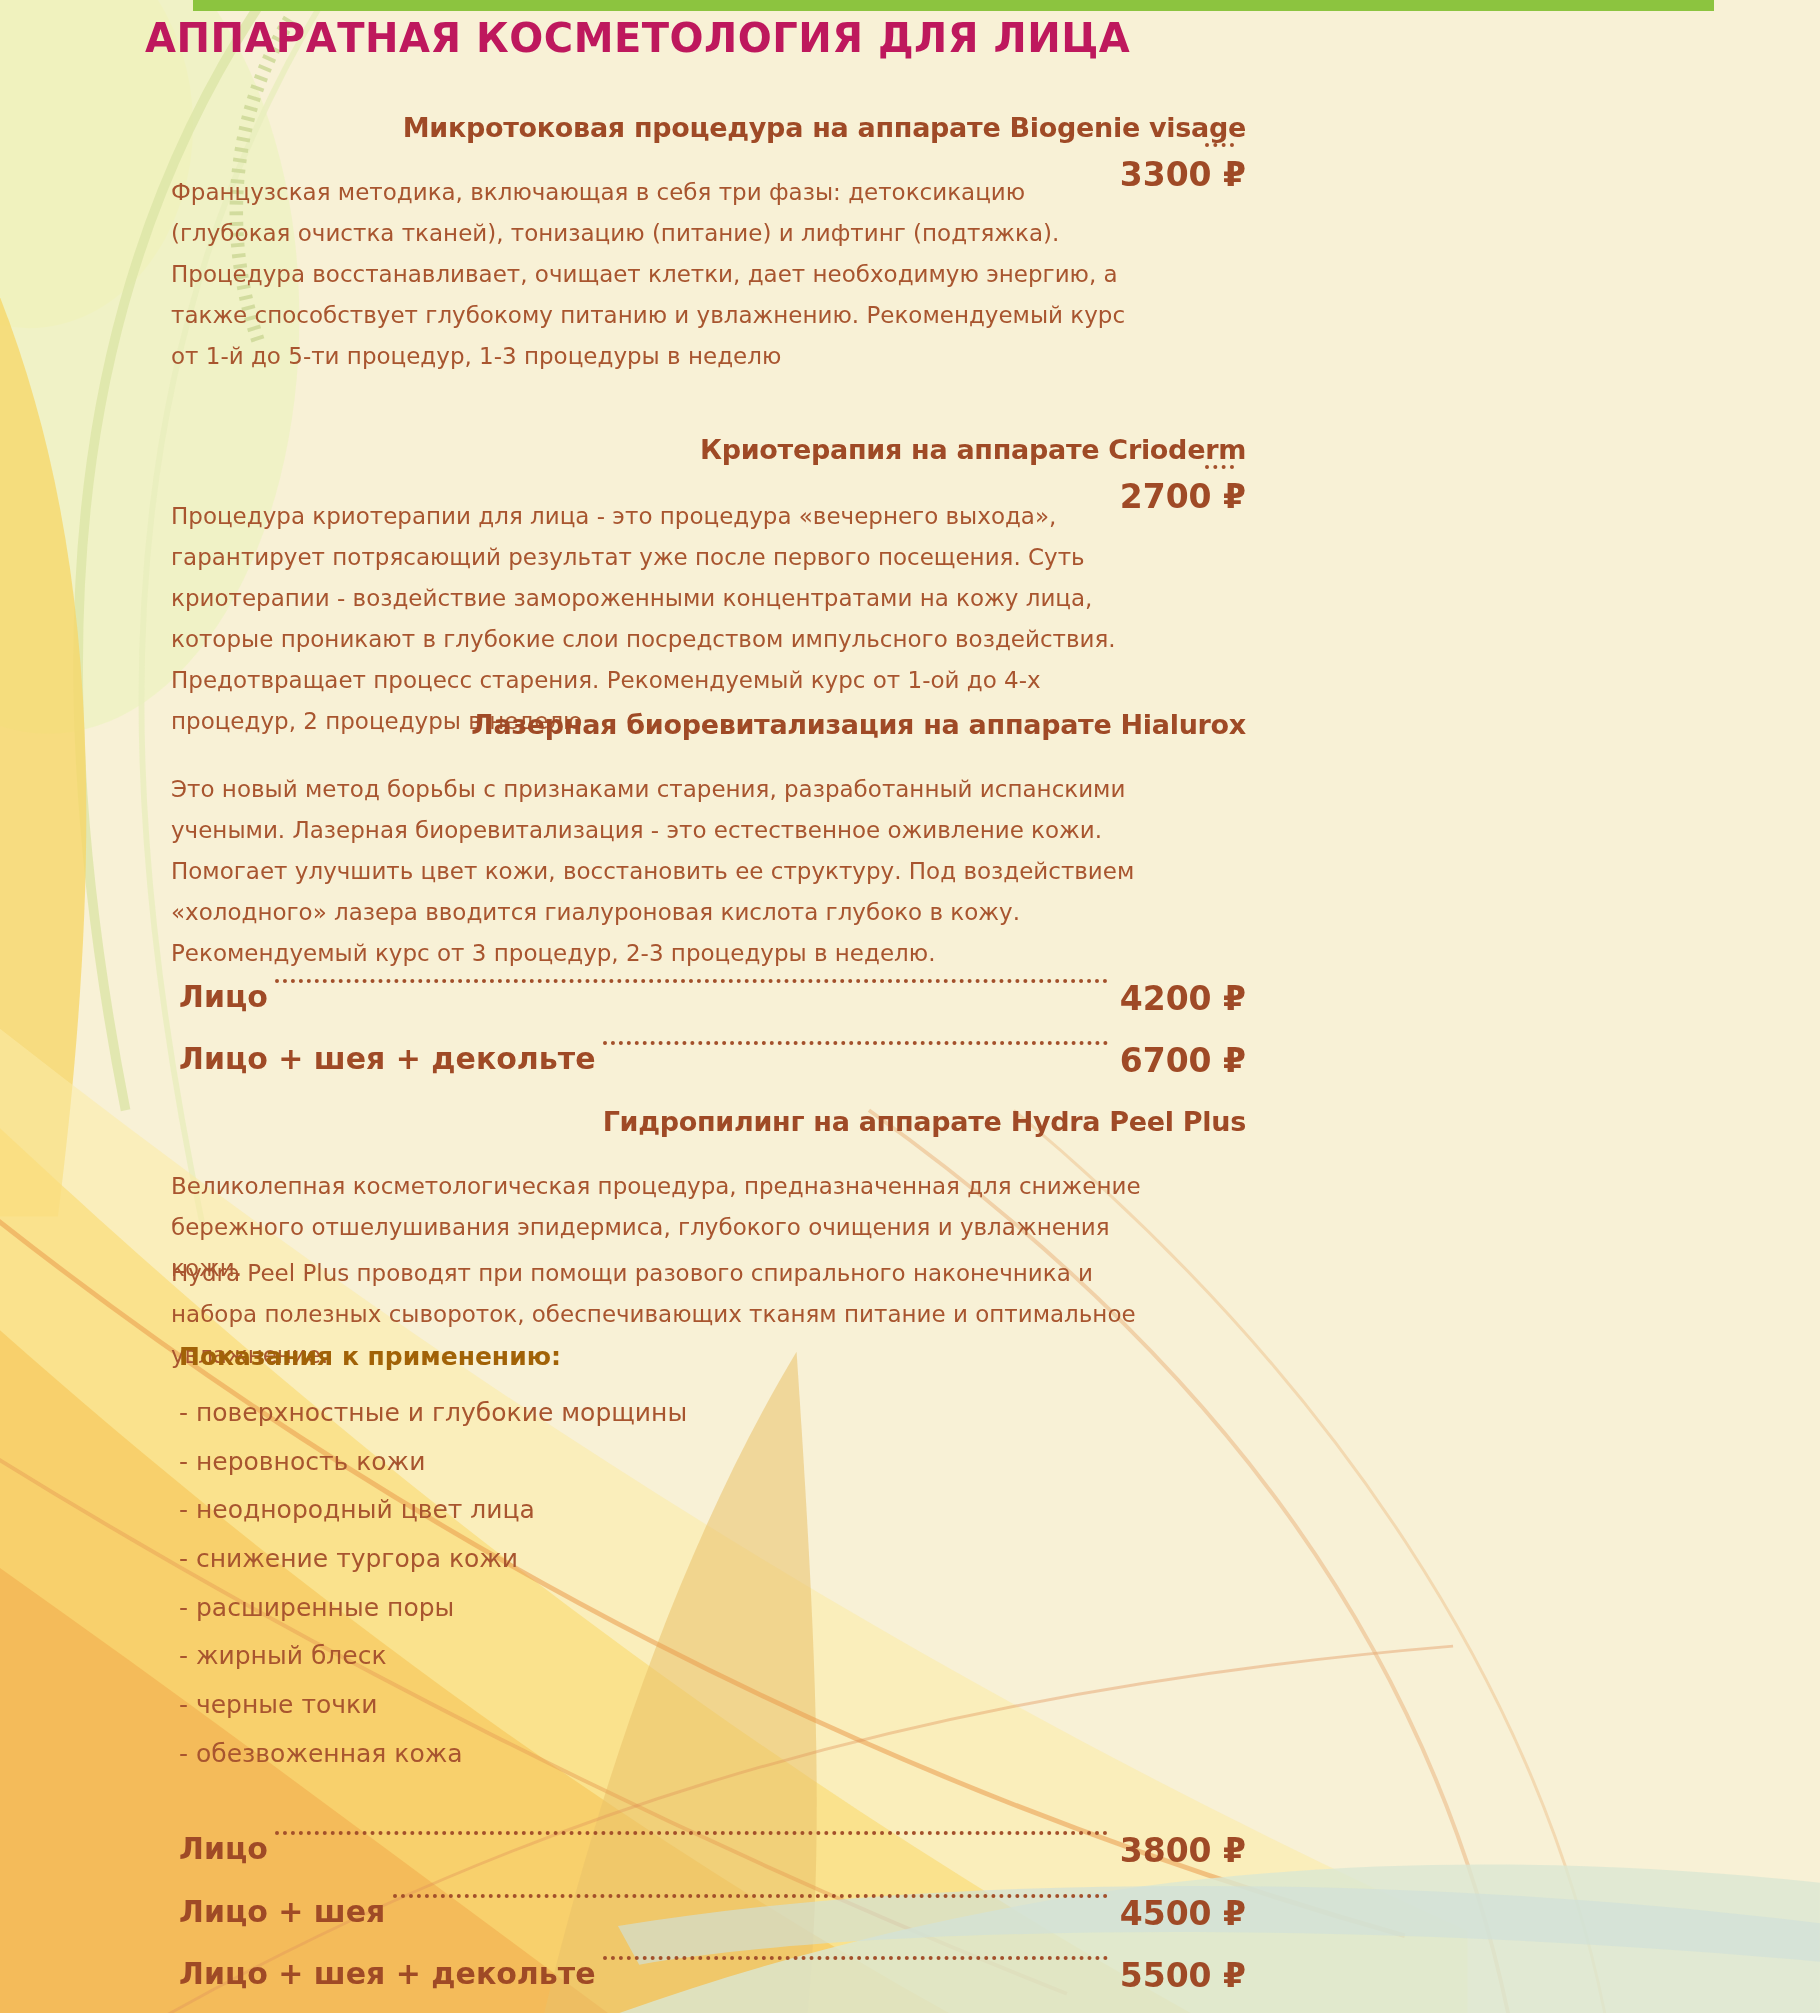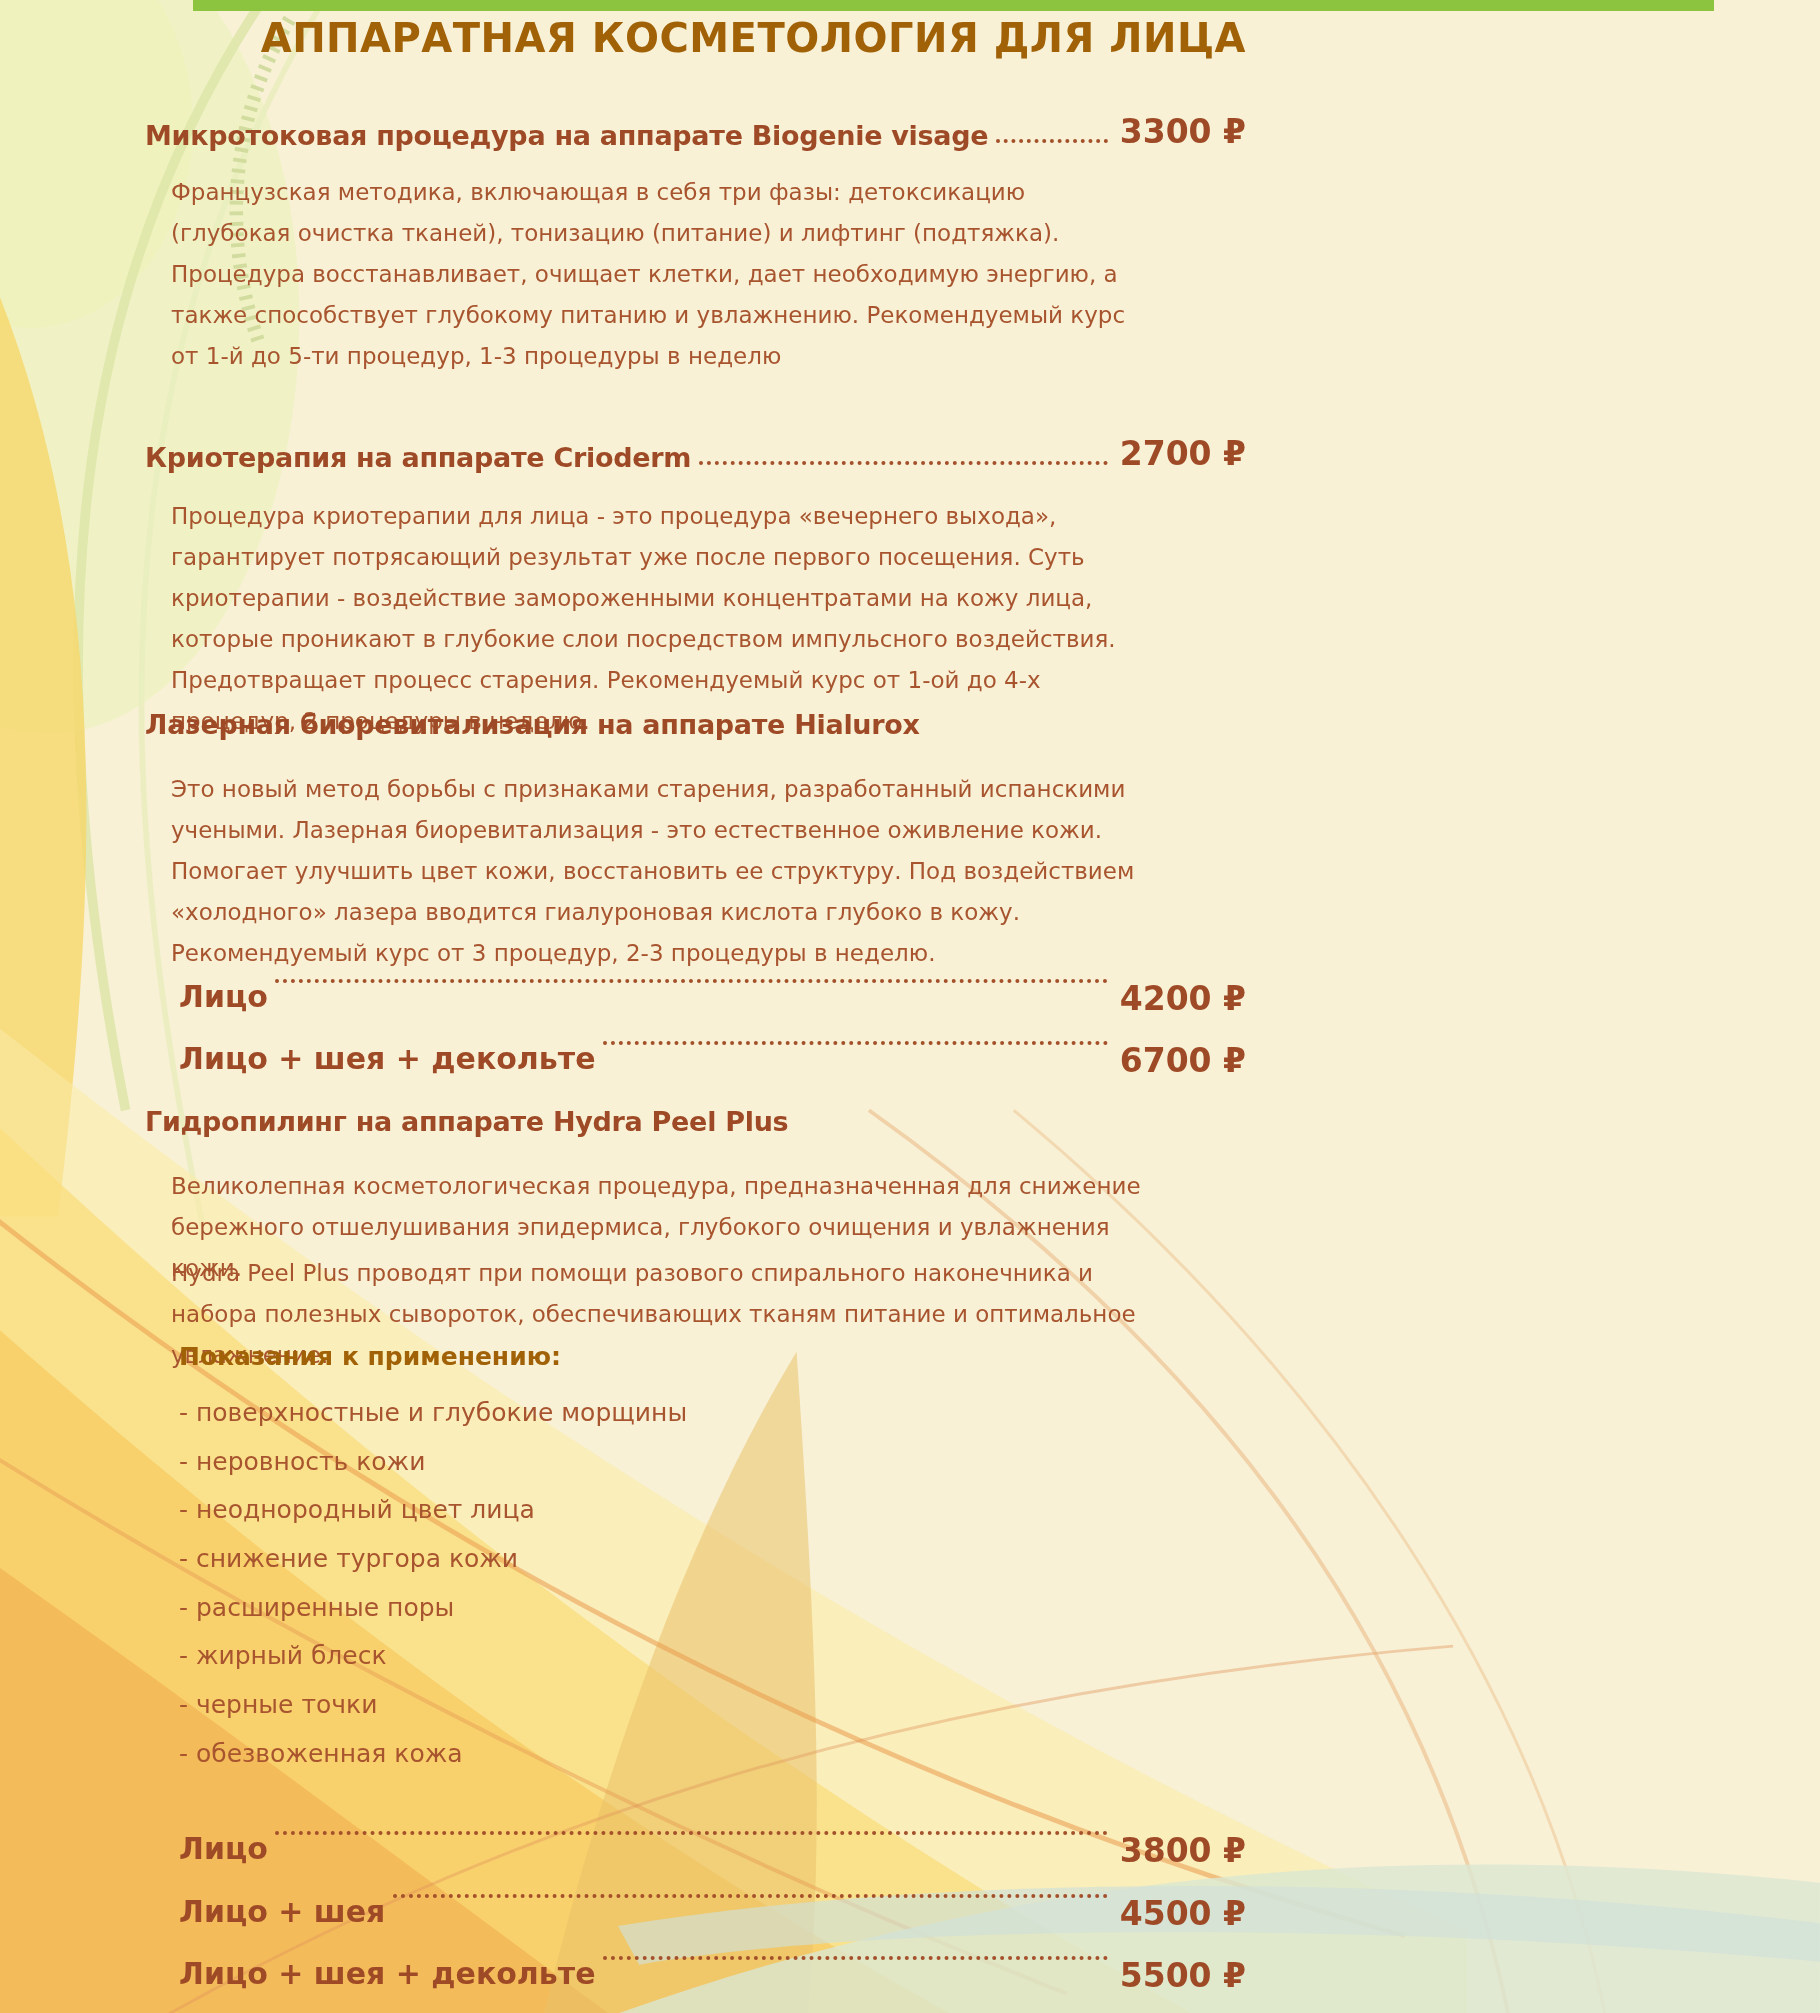--- a/index.html
+++ b/index.html
@@ -12,27 +12,27 @@
     overflow:hidden;
   }
   .bg-svg{position:absolute;left:0;top:0;z-index:0;}
   .accent-bar{
     position:absolute;left:193px;top:0;width:1521px;height:10.6px;
     background:#8cc43f;z-index:2;
   }
   .content{position:absolute;left:145px;top:0;width:1101px;height:100%;z-index:3;}
   .page-title{
     position:absolute;top:15.4px;left:0;width:100%;
-    text-align:right;font-size:40px;font-weight:bold;letter-spacing:0.5px;
-    color:#a16207;white-space:nowrap;
+    text-align:left;font-size:40px;font-weight:bold;letter-spacing:0.5px;
+    color:#be185d;white-space:nowrap;
   }
   .head-row{
     position:absolute;left:0;width:100%;
     display:flex;align-items:flex-end;
-    font-weight:bold;color:#9f4a26;
+    font-weight:bold;color:#9f4a26;flex-direction:column;
   }
   .head-row .label{font-size:27px;letter-spacing:-0.3px;white-space:nowrap;}
   .dots{
     flex:1;
     border-bottom:4.8px dotted #a3502b;
     margin:0 11.6px 7.7px 7.7px;
     min-width:29px;
   }
   .price{font-size:33px;font-weight:bold;white-space:nowrap;color:#9f4a26;}
   .desc{

